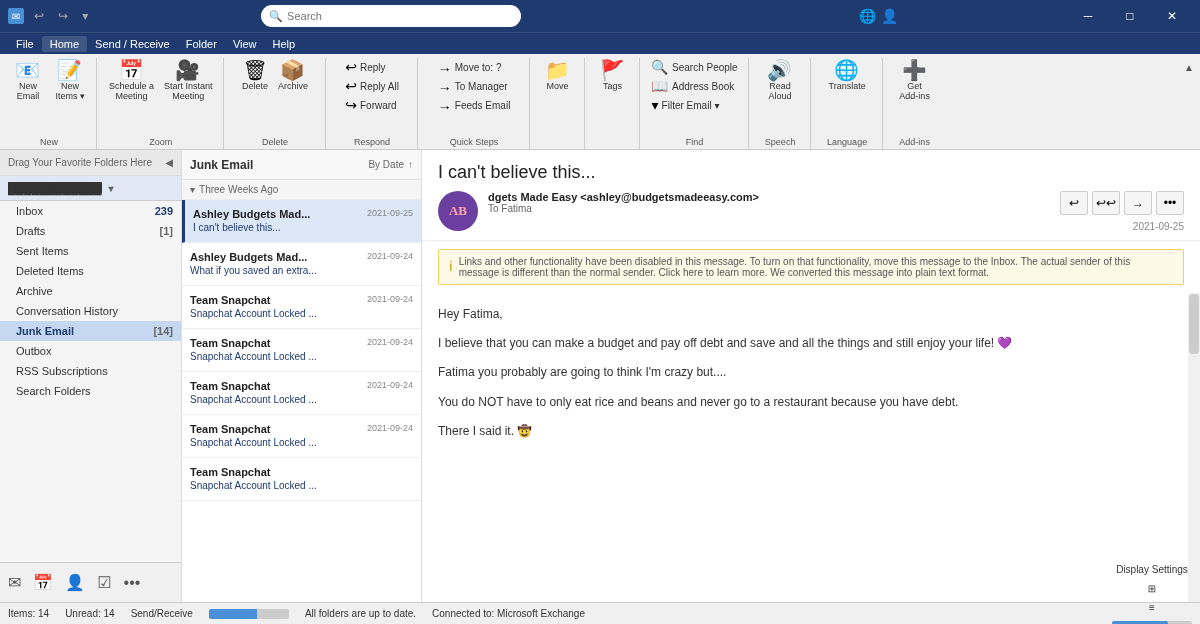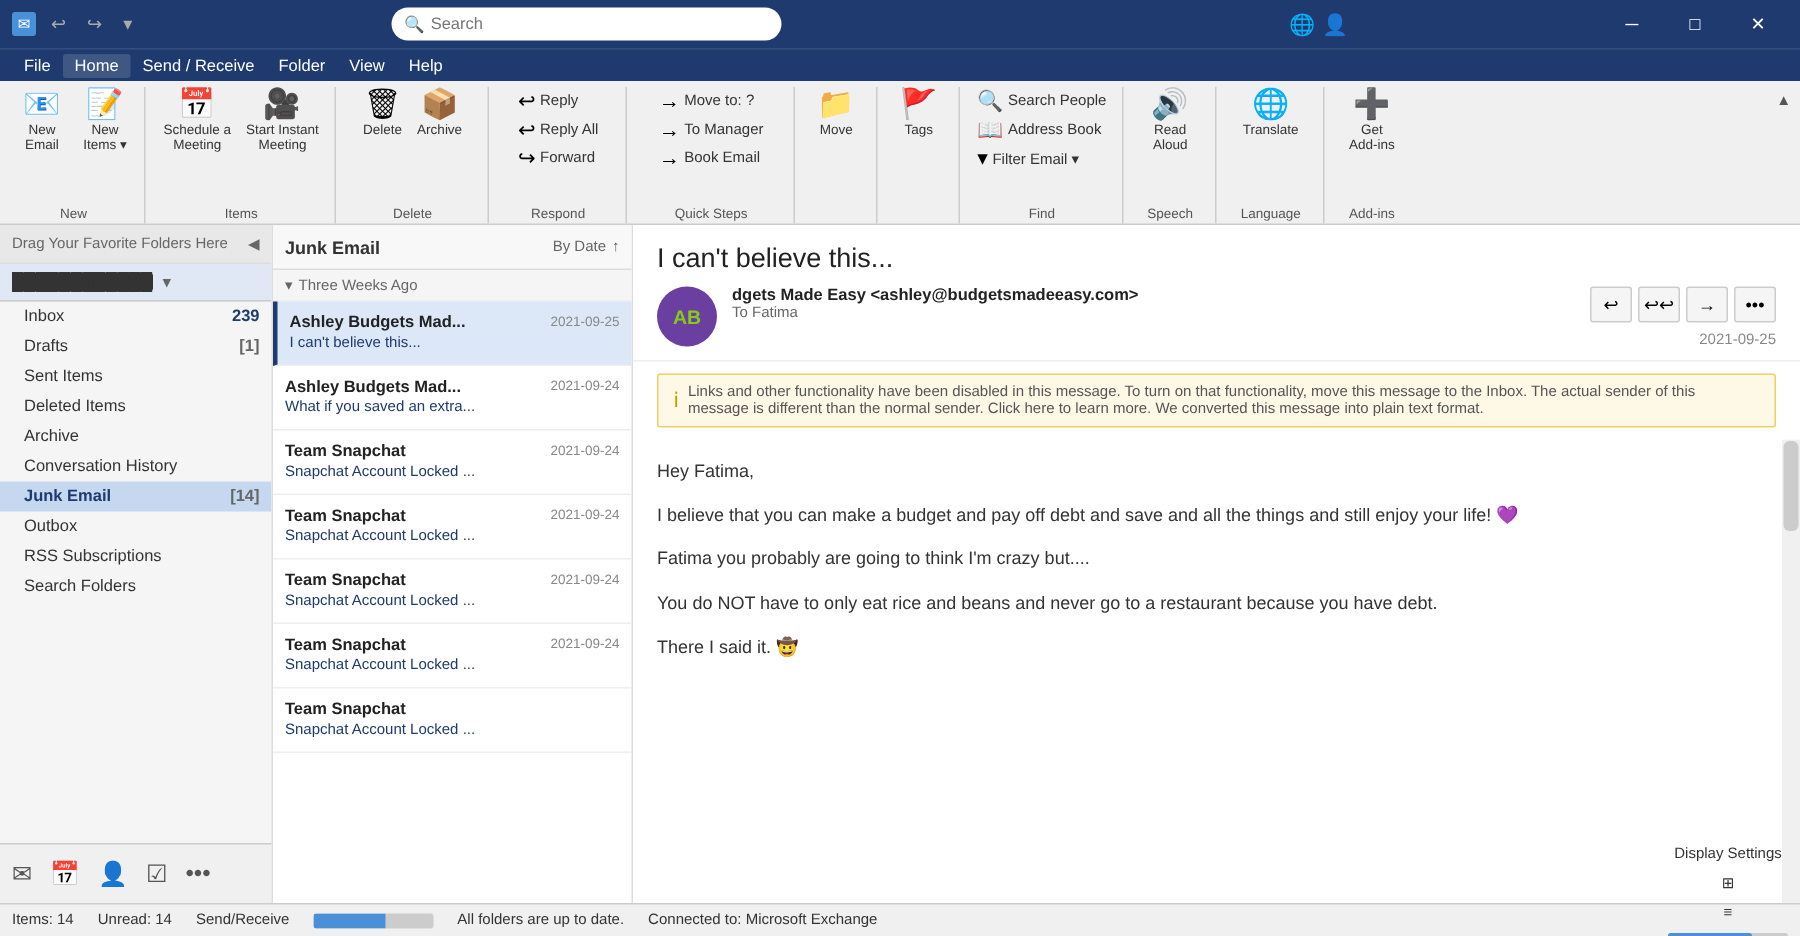--- a/index.html
+++ b/index.html
@@ -65,21 +65,21 @@
     .email-item.active { background: #dce8f8; border-left: 3px solid #1e3a6e; }
     .email-sender { font-size: 11px; font-weight: bold; color: #222; margin-bottom: 2px; }
     .email-subject { font-size: 10px; color: #1e3a6e; margin-bottom: 1px; white-space: nowrap; overflow: hidden; text-overflow: ellipsis; }
     .email-date { font-size: 9px; color: #888; float: right; }
 
     
     .reading-pane { flex: 1; display: flex; flex-direction: column; background: white; overflow: hidden; }
     .email-view-header { padding: 12px 16px 8px; border-bottom: 1px solid #eee; }
     .email-view-title { font-size: 18px; color: #222; margin-bottom: 8px; }
     .email-view-meta { display: flex; align-items: flex-start; gap: 10px; }
-    .email-avatar { width: 40px; height: 40px; border-radius: 50%; background: #6b3fa0; display: flex; align-items: center; justify-content: center; color: #84cc16; font-size: 13px; font-weight: bold; flex-shrink: 0; }
+    .email-avatar { width: 40px; height: 40px; border-radius: 50%; background: #6b3fa0; display: flex; align-items: center; justify-content: center; color: #fca5a5; font-size: 13px; font-weight: bold; flex-shrink: 0; font-family: Liberation Serif, serif; }
     .email-from { flex: 1; }
     .email-from-name { font-size: 11px; color: #333; }
     .email-from-name strong { color: #222; }
     .email-from-to { font-size: 10px; color: #666; }
     .email-date-view { font-size: 10px; color: #888; }
     .email-actions { display: flex; gap: 4px; align-items: center; }
     .email-action-btn { width: 28px; height: 24px; border: 1px solid #ccc; border-radius: 2px; background: #f5f5f5; display: flex; align-items: center; justify-content: center; cursor: pointer; font-size: 12px; }
     .email-warning { background: #fef9e7; border: 1px solid #f0d060; padding: 6px 10px; margin: 8px 16px; border-radius: 2px; font-size: 10px; color: #555; display: flex; gap: 6px; }
     .email-body { padding: 12px 16px; overflow-y: auto; flex: 1; font-size: 12px; color: #333; line-height: 1.6; }
     .email-body p { margin-bottom: 10px; }
@@ -144,21 +144,21 @@
       <div class="ribbon-items">
         <div class="ribbon-btn">
           <span class="icon">📅</span>
           <span class="label">Schedule a<br>Meeting</span>
         </div>
         <div class="ribbon-btn">
           <span class="icon">🎥</span>
           <span class="label">Start Instant<br>Meeting</span>
         </div>
       </div>
-      <span class="ribbon-group-label">Items</span>
+      <span class="ribbon-group-label">Zoom</span>
     </div>
 
     <div class="ribbon-group" style="min-width:100px;">
       <div class="ribbon-items">
         <div class="ribbon-btn" style="min-width:30px;">
           <span class="icon">🗑</span>
           <span class="label">Delete</span>
         </div>
         <div class="ribbon-btn" style="min-width:30px;">
           <span class="icon">📦</span>
@@ -194,21 +194,21 @@
           <div class="ribbon-btn small">
             <span class="icon">→</span>
             <span class="label">Move to: ?</span>
           </div>
           <div class="ribbon-btn small">
             <span class="icon">→</span>
             <span class="label">To Manager</span>
           </div>
           <div class="ribbon-btn small">
             <span class="icon">→</span>
-            <span class="label">Book Email</span>
+            <span class="label">Feeds Email</span>
           </div>
         </div>
       </div>
       <span class="ribbon-group-label">Quick Steps</span>
     </div>
 
     <div class="ribbon-group" style="min-width:50px;">
       <div class="ribbon-items">
         <div class="ribbon-btn">
           <span class="icon">📁</span>

